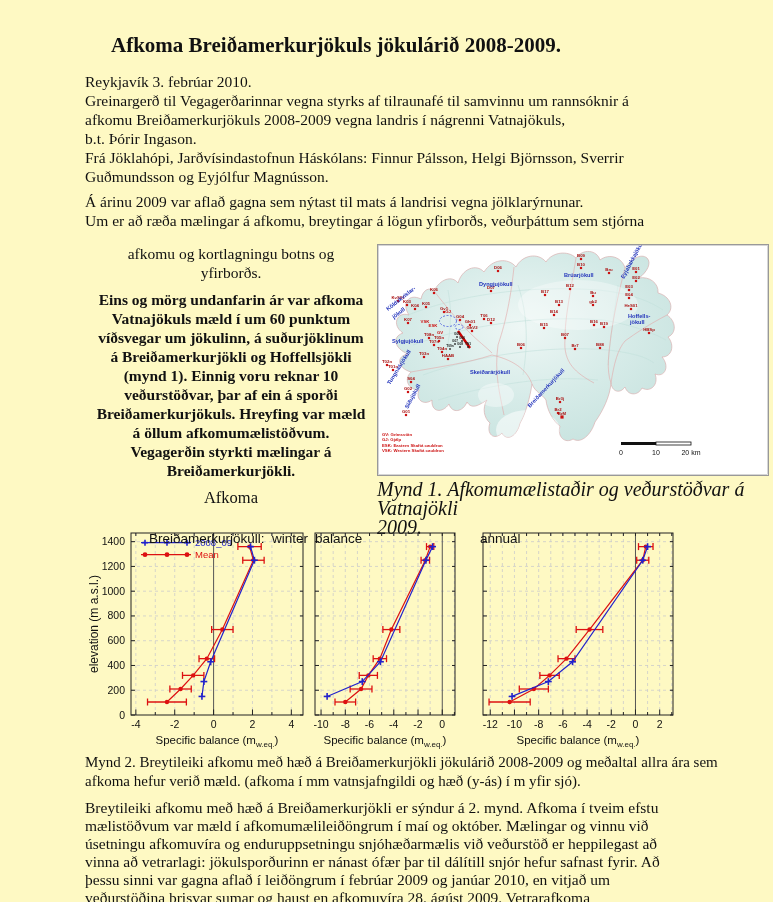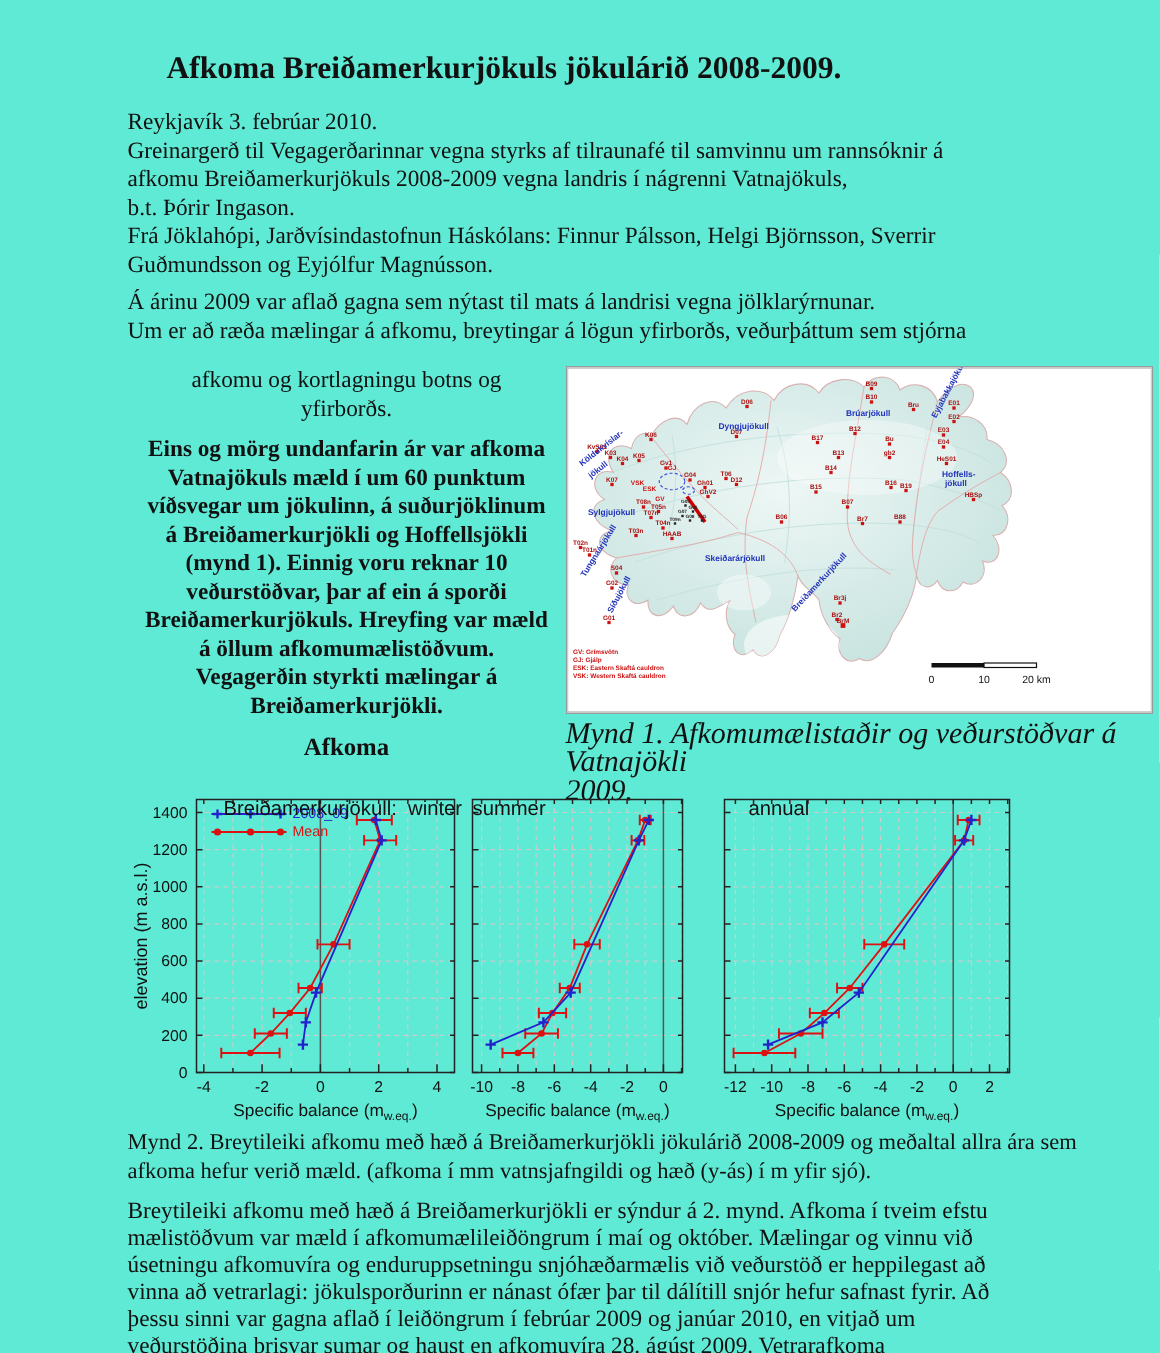--- a/index.html
+++ b/index.html
@@ -1,33 +1,33 @@
 <!DOCTYPE html>
 <html><head>
 <meta charset="utf-8">
 <style>
   html,body{margin:0;padding:0;background:#e8e8e8;}
   .page{
-    width:773px;height:902px;background:#5eead4;margin:0 auto;
+    width:773px;height:902px;background:#fef9c3;margin:0 auto;
     font-family:"Liberation Serif",serif;font-size:15.5px;line-height:19px;color:#111;
     padding:32px 2px 0 85px;box-sizing:border-box;position:relative;overflow:hidden;
   }
   h1{font-size:21px;line-height:26px;font-weight:bold;margin:0 0 14px 26px;}
   p{margin:0;white-space:pre-line;}
   .gap-top{margin-top:6px;}
   .columns{position:relative;height:268px;margin-top:14px;}
   .leftcol{width:292px;text-align:center;}
   .leftcol .para3{margin-top:8px;font-weight:bold;}
-  h2{font-size:16.5px;font-weight:bold;margin:8px 0 0 0;}
+  h2{font-size:16.5px;font-weight:normal;margin:8px 0 0 0;}
   .fig1{position:absolute;top:0;right:2px;width:392px;margin:0;}
   .fig1 svg{display:block;border:1px solid #999;background:#fff;}
   figcaption{font-style:italic;font-size:20px;line-height:19px;margin-top:4px;white-space:pre-line;}
   .charts{position:relative;margin-top:4px;font-family:"Liberation Sans",sans-serif;}
   .chart-title{position:absolute;top:0;font-size:13.5px;color:#111;white-space:pre;}
-  .ct-1{left:64px;} .ct-2{left:230px;} .ct-3{left:414px;}
+  .ct-1{left:64px;} .ct-2{left:230px;} .ct-3{left:395px;}
   .chart-row{display:flex;margin-top:17px;}
   .caption2{font-size:15px;line-height:19px;margin-top:4px;white-space:pre-line;}
   .para4{margin-top:8px;line-height:18px;}
 </style>
 </head>
 <body>
 
 <div class="page">
 
   <h1>Afkoma Breiðamerkurjökuls jökulárið 2008-2009.</h1>
@@ -260,21 +260,21 @@
 
         <rect x="0.5" y="0.5" width="389" height="229" fill="none" stroke="#bbb" stroke-width="0.6"></rect>
       </svg>
       <figcaption>Mynd 1.  Afkomumælistaðir og veðurstöðvar á Vatnajökli
 2009.</figcaption>
     </figure>
   </div>
 
   <div class="charts">
     <div class="chart-title ct-1">Breiðamerkurjökull:  winter</div>
-    <div class="chart-title ct-2">summer</div>
+    <div class="chart-title ct-2">balance</div>
     <div class="chart-title ct-3">annual</div>
     <div class="chart-row" id="chartrow">
         <svg width="222" height="220" viewBox="0 0 222 220" font-family="Liberation Sans, sans-serif">
           <line x1="50.85875706214689" y1="4" x2="50.85875706214689" y2="186" stroke="#cccccc" stroke-width="0.8" stroke-dasharray="3,3"></line>
           <line x1="70.29378531073446" y1="4" x2="70.29378531073446" y2="186" stroke="#cccccc" stroke-width="0.8" stroke-dasharray="3,3"></line>
           <line x1="89.72881355932203" y1="4" x2="89.72881355932203" y2="186" stroke="#cccccc" stroke-width="0.8" stroke-dasharray="3,3"></line>
           <line x1="109.1638418079096" y1="4" x2="109.1638418079096" y2="186" stroke="#cccccc" stroke-width="0.8" stroke-dasharray="3,3"></line>
           <line x1="148.03389830508473" y1="4" x2="148.03389830508473" y2="186" stroke="#cccccc" stroke-width="0.8" stroke-dasharray="3,3"></line>
           <line x1="167.4689265536723" y1="4" x2="167.4689265536723" y2="186" stroke="#cccccc" stroke-width="0.8" stroke-dasharray="3,3"></line>
           <line x1="186.90395480225988" y1="4" x2="186.90395480225988" y2="186" stroke="#cccccc" stroke-width="0.8" stroke-dasharray="3,3"></line>

